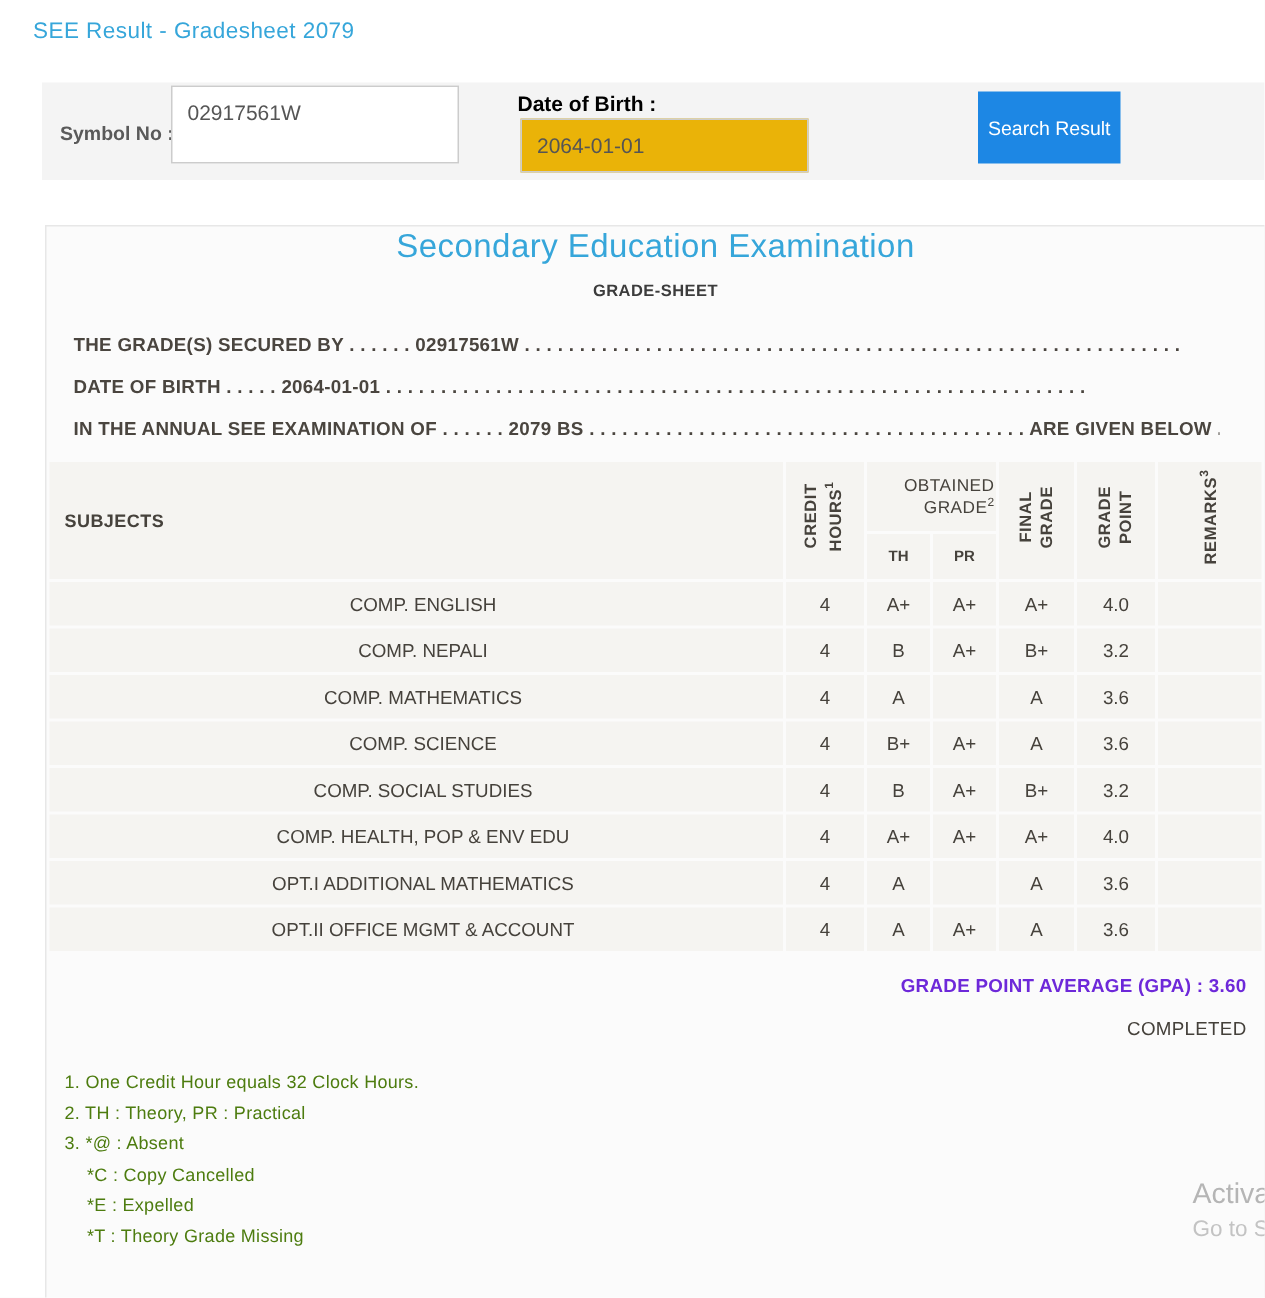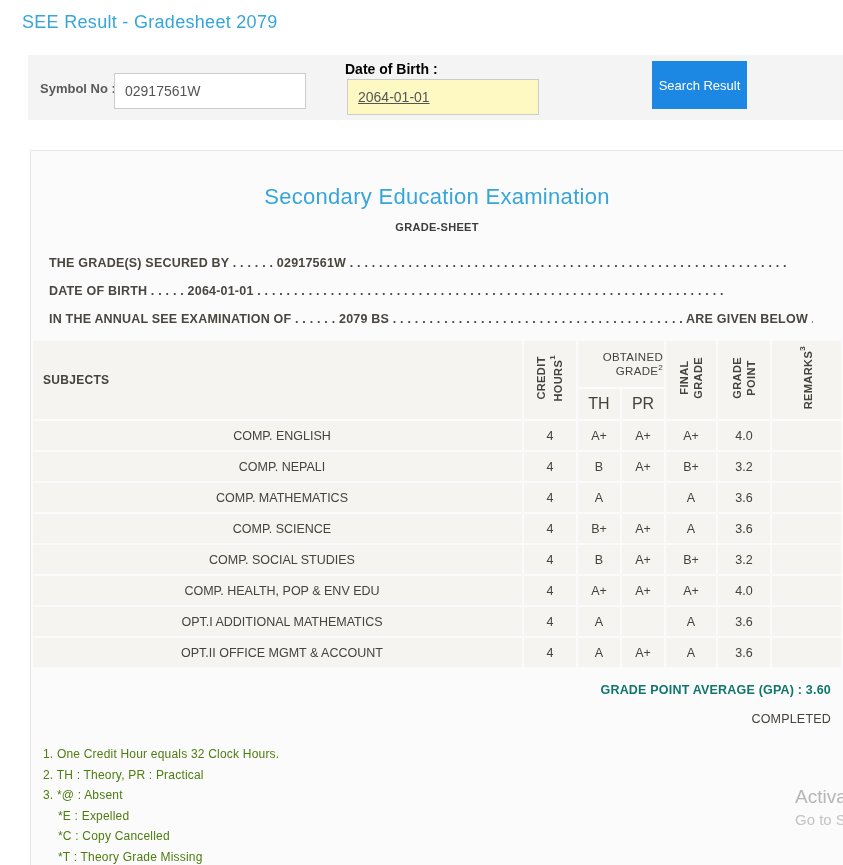--- a/index.html
+++ b/index.html
@@ -4,58 +4,58 @@
 <style>
   html,body{margin:0;padding:0;}
   body{
     width:843px;height:865px;overflow:hidden;position:relative;
     background:#ffffff;
     font-family:"Liberation Sans", sans-serif;
     -webkit-font-smoothing:antialiased;
   }
   .page-title{
     position:absolute;left:22px;top:12px;
-    font-size:18px;color:#36a6da;font-weight:400;letter-spacing:0.3px;
+    font-size:15px;color:#36a6da;font-weight:400;letter-spacing:0.3px;
   }
   
   .form-bar{
     position:absolute;left:28px;top:55px;width:815px;height:65px;
     background:#f4f4f4;
   }
   .symbol-label{
     position:absolute;left:12px;top:26px;
     font-size:13px;font-weight:bold;color:#5a5a5a;
   }
   .symbol-input{
-    position:absolute;left:86px;top:18px;width:180px;height:34px;
-    border:1px solid #ccc;background:#fff;padding:0 0 0 10px;
+    position:absolute;left:86px;top:2px;width:180px;height:34px;
+    border:1px solid #ccc;background:#fff;padding:0 0 16px 10px;
     font-size:14px;color:#555;font-family:"Liberation Sans",sans-serif;
   }
   .dob-label{
     position:absolute;left:317px;top:6px;
     font-size:14px;font-weight:bold;color:#000000;
   }
   .dob-input{
     position:absolute;left:319px;top:24px;width:180px;height:34px;
-    border:1px solid #ccc;background:#fef9c3;padding:0 0 0 10px;
-    font-size:14px;color:#555;font-family:"Liberation Sans",sans-serif;text-decoration:underline;
+    border:1px solid #ccc;background:#eab308;padding:0 0 0 10px;
+    font-size:14px;color:#555;font-family:"Liberation Sans",sans-serif;
   }
   .search-btn{
     position:absolute;left:624px;top:6px;width:95px;height:48px;
     background:#1d87e4;color:#fff;border:none;font-size:13px;
     font-family:"Liberation Sans",sans-serif;cursor:pointer;
   }
   
   .sheet{
     position:absolute;left:30px;top:150px;width:812px;height:720px;
     background:#fbfbfb;border:1px solid #e7e7e7;overflow:hidden;
     color:#46423c;
   }
   .sheet-heading{
-    margin-top:33px;text-align:center;
+    text-align:center;
     font-size:22px;color:#36a6da;font-weight:400;letter-spacing:0.3px;
   }
   .sheet-subheading{
     margin-top:11px;text-align:center;
     font-size:11px;font-weight:bold;color:#3c3c3c;letter-spacing:0.3px;
   }
   .dotted-lines{margin:16px 30px 0 18px;}
   .dotted-line{
     white-space:nowrap;overflow:hidden;line-height:28px;
     font-size:12.5px;font-weight:bold;color:#4a453f;letter-spacing:0.2px;
@@ -79,31 +79,31 @@
     writing-mode:vertical-rl;transform:rotate(180deg);
     white-space:pre-line;
     font-size:11px;font-weight:bold;letter-spacing:0.4px;line-height:1.3;
   }
   th.obt{
     text-align:right;vertical-align:middle;height:44px;
     font-size:11.5px;font-weight:normal;letter-spacing:0.3px;
   }
   th.obt .wrap2{white-space:pre-line;}
   th.sub{
-    text-align:center;font-size:16px;font-weight:400;height:28px;
+    text-align:center;font-size:10px;font-weight:700;height:28px;
   }
   sup{font-size:8px;}
   table.grades td{
     height:27px;text-align:center;font-size:12.5px;
   }
   td.subject{text-align:left;padding-left:10px;}
   
   .gpa-line{
     margin-top:14px;text-align:right;padding-right:12px;
-    font-size:12.5px;font-weight:bold;color:#0f766e;letter-spacing:0.2px;
+    font-size:12.5px;font-weight:bold;color:#6d28d9;letter-spacing:0.2px;
   }
   .status-line{
     margin-top:15px;text-align:right;padding-right:12px;
     font-size:12.5px;font-weight:normal;color:#44403a;letter-spacing:0.2px;
   }
   
   .notes{margin-top:18px;padding-left:12px;}
   .note{
     font-size:12px;color:#4d7c0f;line-height:20.5px;letter-spacing:0.2px;
   }
@@ -252,22 +252,22 @@
     </tbody>
   </table>
 
   <div class="gpa-line">GRADE POINT AVERAGE (GPA) : 3.60</div>
   <div class="status-line">COMPLETED</div>
 
   <div class="notes">
     <div class="note">1. One Credit Hour equals 32 Clock Hours.</div>
     <div class="note">2. TH : Theory, PR : Practical</div>
     <div class="note">3. *@ : Absent</div>
+    <div class="note indent">*C : Copy Cancelled</div>
     <div class="note indent">*E : Expelled</div>
-    <div class="note indent">*C : Copy Cancelled</div>
     <div class="note indent">*T : Theory Grade Missing</div>
 
   </div>
 </div>
 
 <div class="watermark">
   <div class="wm1">Activa</div>
   <div class="wm2">Go to S</div>
 </div>
 

